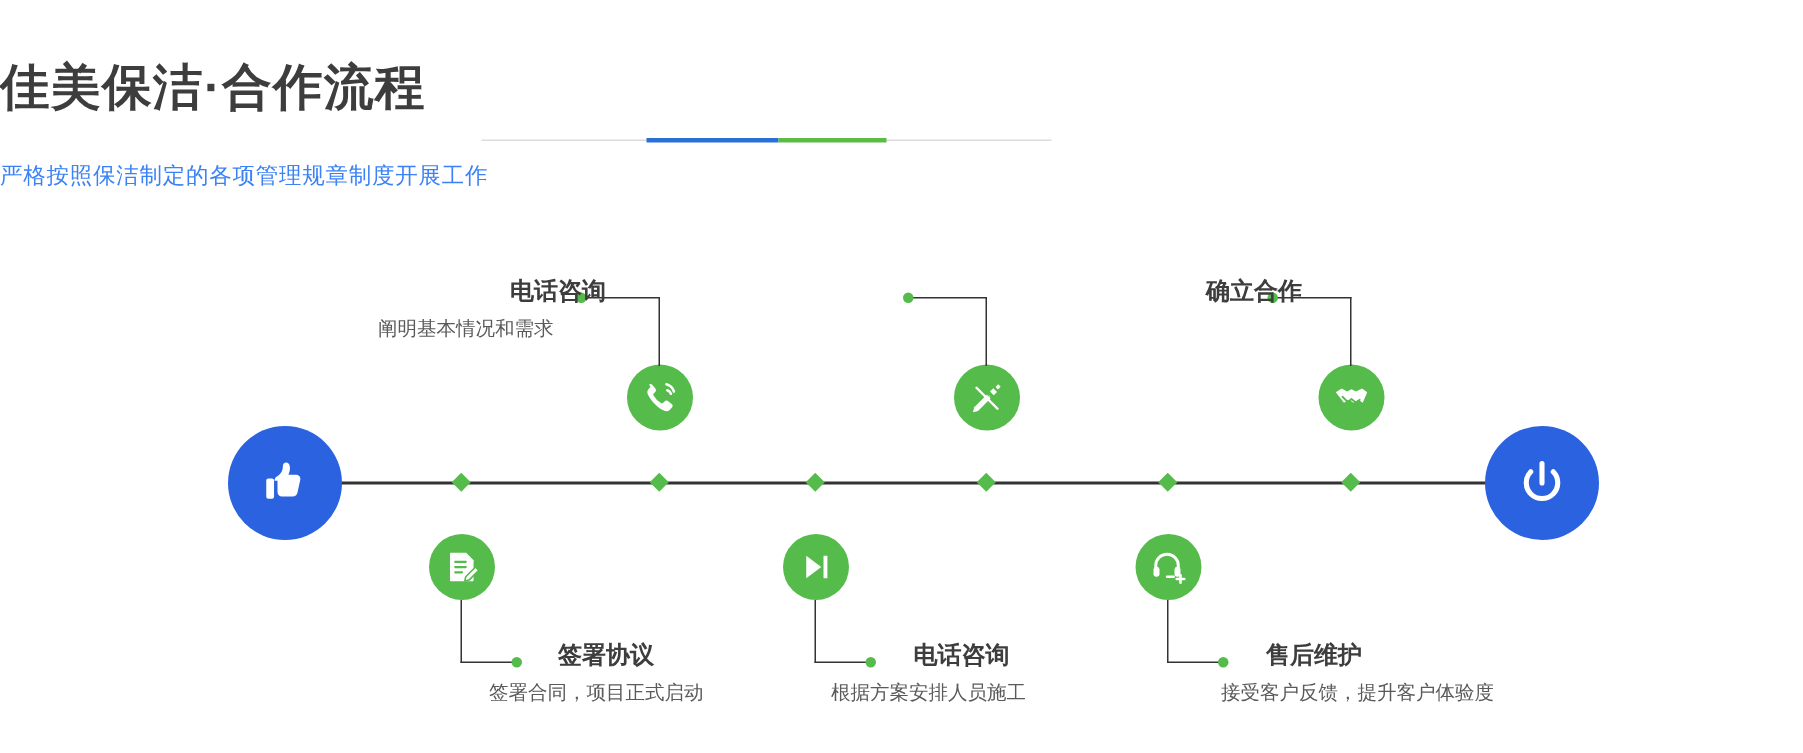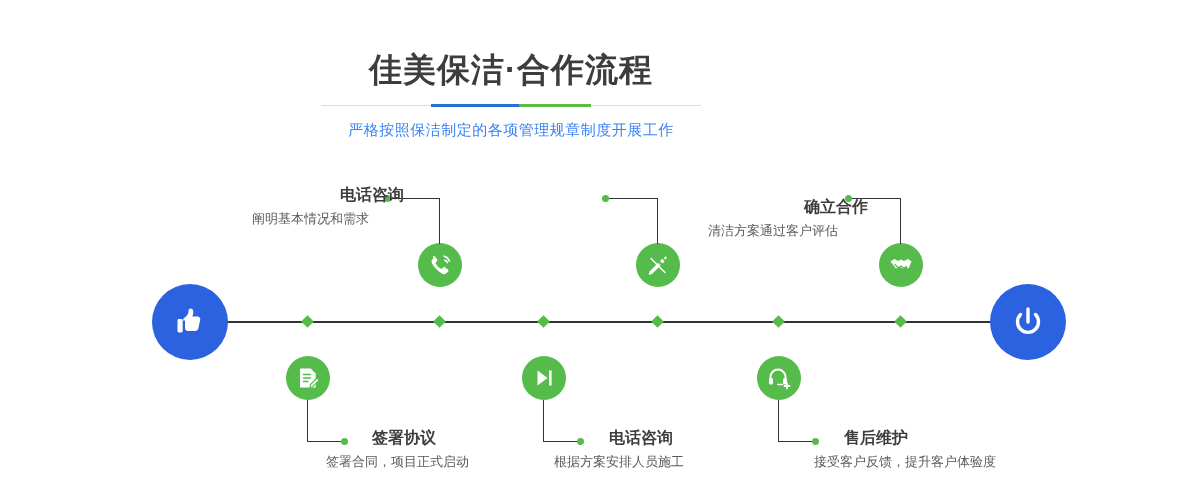--- a/index.html
+++ b/index.html
@@ -14,24 +14,23 @@
     position: relative;
     width: 1202px;
     height: 502px;
     background: #ffffff;
     overflow: hidden;
   }
 
   
   .header {
     position: absolute;
-    top: 12px;
+    top: 0;
     left: 0;
     width: 1022px;
-    text-align: center;
   }
   .title {
     margin-top: 38px;
     font-size: 33px;
     line-height: 40px;
     color: #3d3d3d;
     font-weight: bold;
     letter-spacing: 1px;
   }
   .rule-wrap {
@@ -261,22 +260,21 @@
         <path d="M2.5 9.5l4-2.5 3.5 2 3-1.5 3 1.5 4-2 3.5 2.5-3 7-3-2-3 2-3.5-2-3 2z" fill="#ffffff"></path>
         <path d="M7 12.5l3.5 3.5 2.5-2 3 2.5 2.5-2" fill="none" stroke="#55bb4a" stroke-width="1.2" stroke-linecap="round" stroke-linejoin="round"></path>
       </svg>
     </span>
   </div>
   <div class="diamond" style="left:896px; top:317px;"></div>
   <div class="connector v" style="left:900px; top:198px; height:46px;"></div>
   <div class="connector h" style="left:849px; top:198px; width:52px;"></div>
   <div class="arrow-dot" style="left:845px; top:195px;"></div>
   <div class="label above" style="left:708px; top:185px;">
-    <div class="lbl-title" style="margin-left:76px;margin-top:12px;">确立合作</div>
-    <div class="lbl-desc">清洁方案通过客户评估</div>
+    <div class="lbl-title" style="margin-left:76px;">确立合作</div>
   </div>
 
   <div class="node" style="left:757px; top:356px;">
     <span>
       <svg width="26" height="26" viewBox="0 0 26 26" aria-hidden="true">
         <path d="M4.5 14v-2a7.5 7.5 0 0 1 15 0v2" fill="none" stroke="#ffffff" stroke-width="2"></path>
         <rect x="3" y="13" width="4" height="6.5" rx="1.6" fill="#ffffff"></rect>
         <rect x="17" y="13" width="4" height="6.5" rx="1.6" fill="#ffffff"></rect>
         <path d="M12 19.5h4.5" stroke="#ffffff" stroke-width="1.6" stroke-linecap="round"></path>
         <path d="M21 18.5v5M18.5 21h5" stroke="#ffffff" stroke-width="1.8" stroke-linecap="round"></path>

